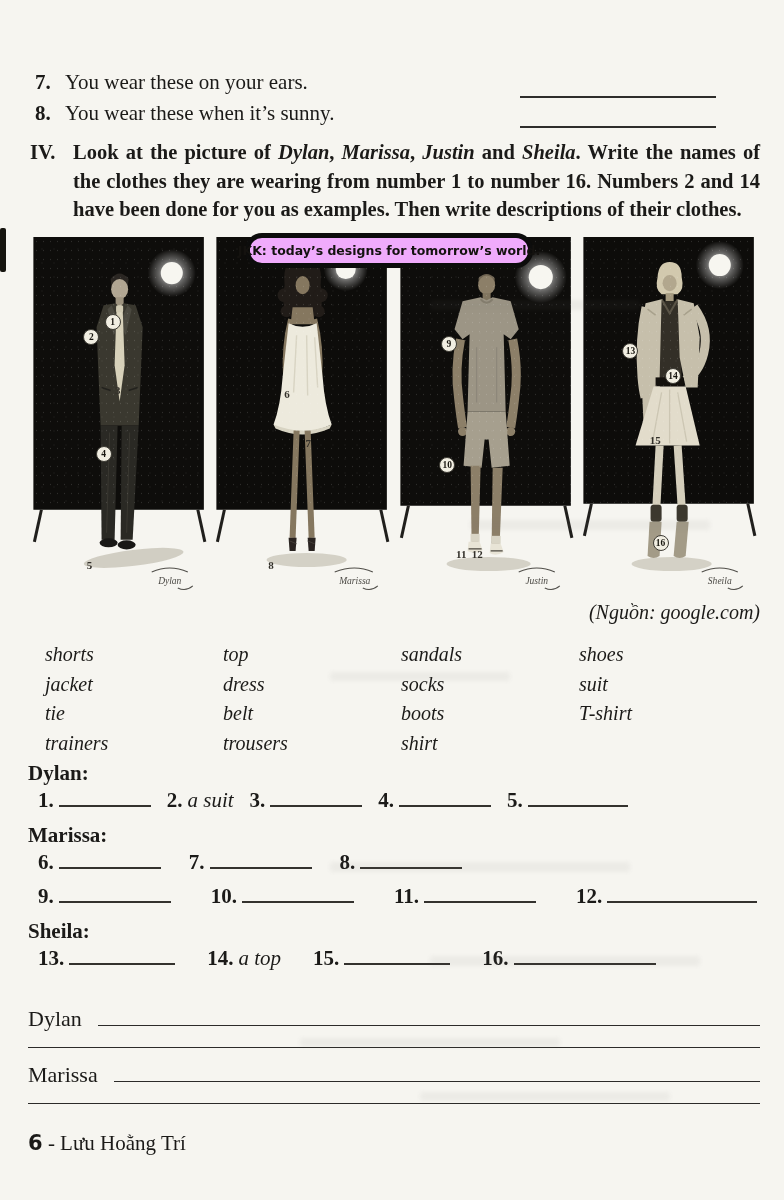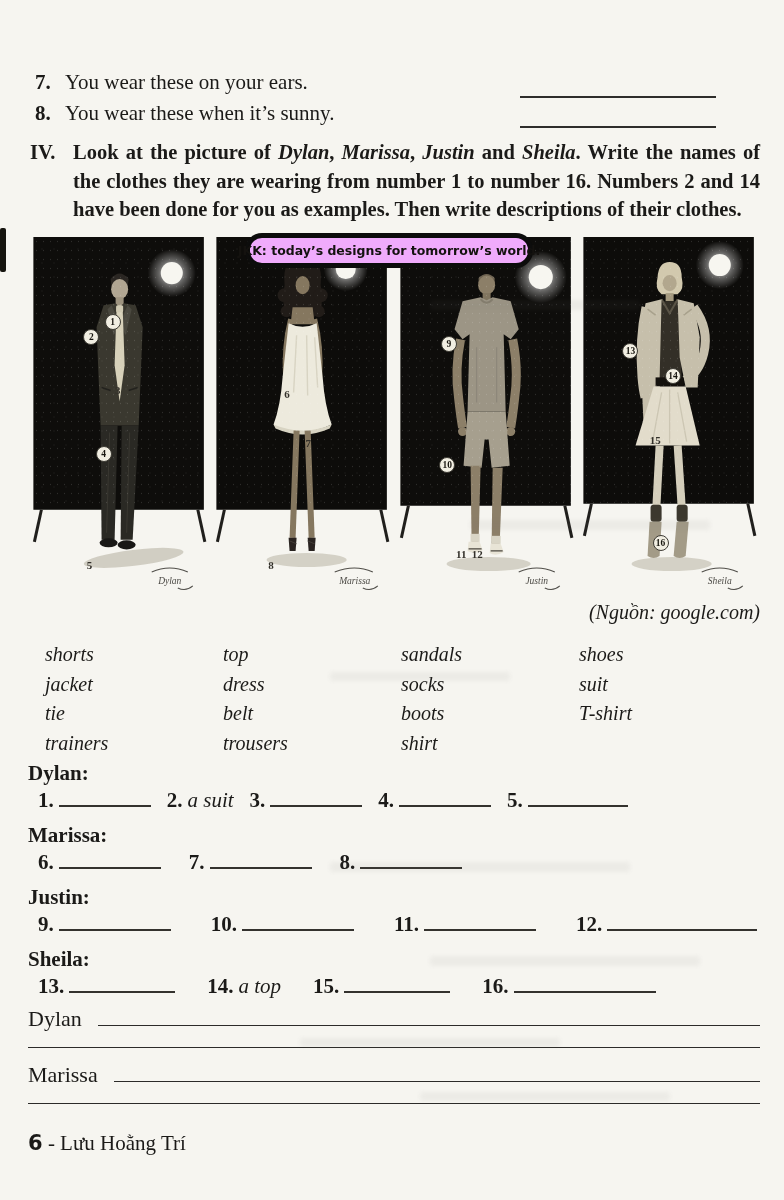--- a/index.html
+++ b/index.html
@@ -288,21 +288,20 @@
       </div>
       <div class="agroup g1">
         <div class="glabel">Marissa:</div>
         <div class="arow">
           <span class="ans-item"><span class="anum">6.</span><span class="ablank"></span></span>
           <span class="ans-item"><span class="anum">7.</span><span class="ablank"></span></span>
           <span class="ans-item"><span class="anum">8.</span><span class="ablank"></span></span>
         </div>
       </div>
       <div class="agroup g2">
-        <div class="glabel">Justin:</div>
         <div class="arow">
           <span class="ans-item"><span class="anum">9.</span><span class="ablank"></span></span>
           <span class="ans-item"><span class="anum">10.</span><span class="ablank"></span></span>
           <span class="ans-item"><span class="anum">11.</span><span class="ablank"></span></span>
           <span class="ans-item"><span class="anum">12.</span><span class="ablank"></span></span>
         </div>
       </div>
       <div class="agroup g3">
         <div class="glabel">Sheila:</div>
         <div class="arow">

